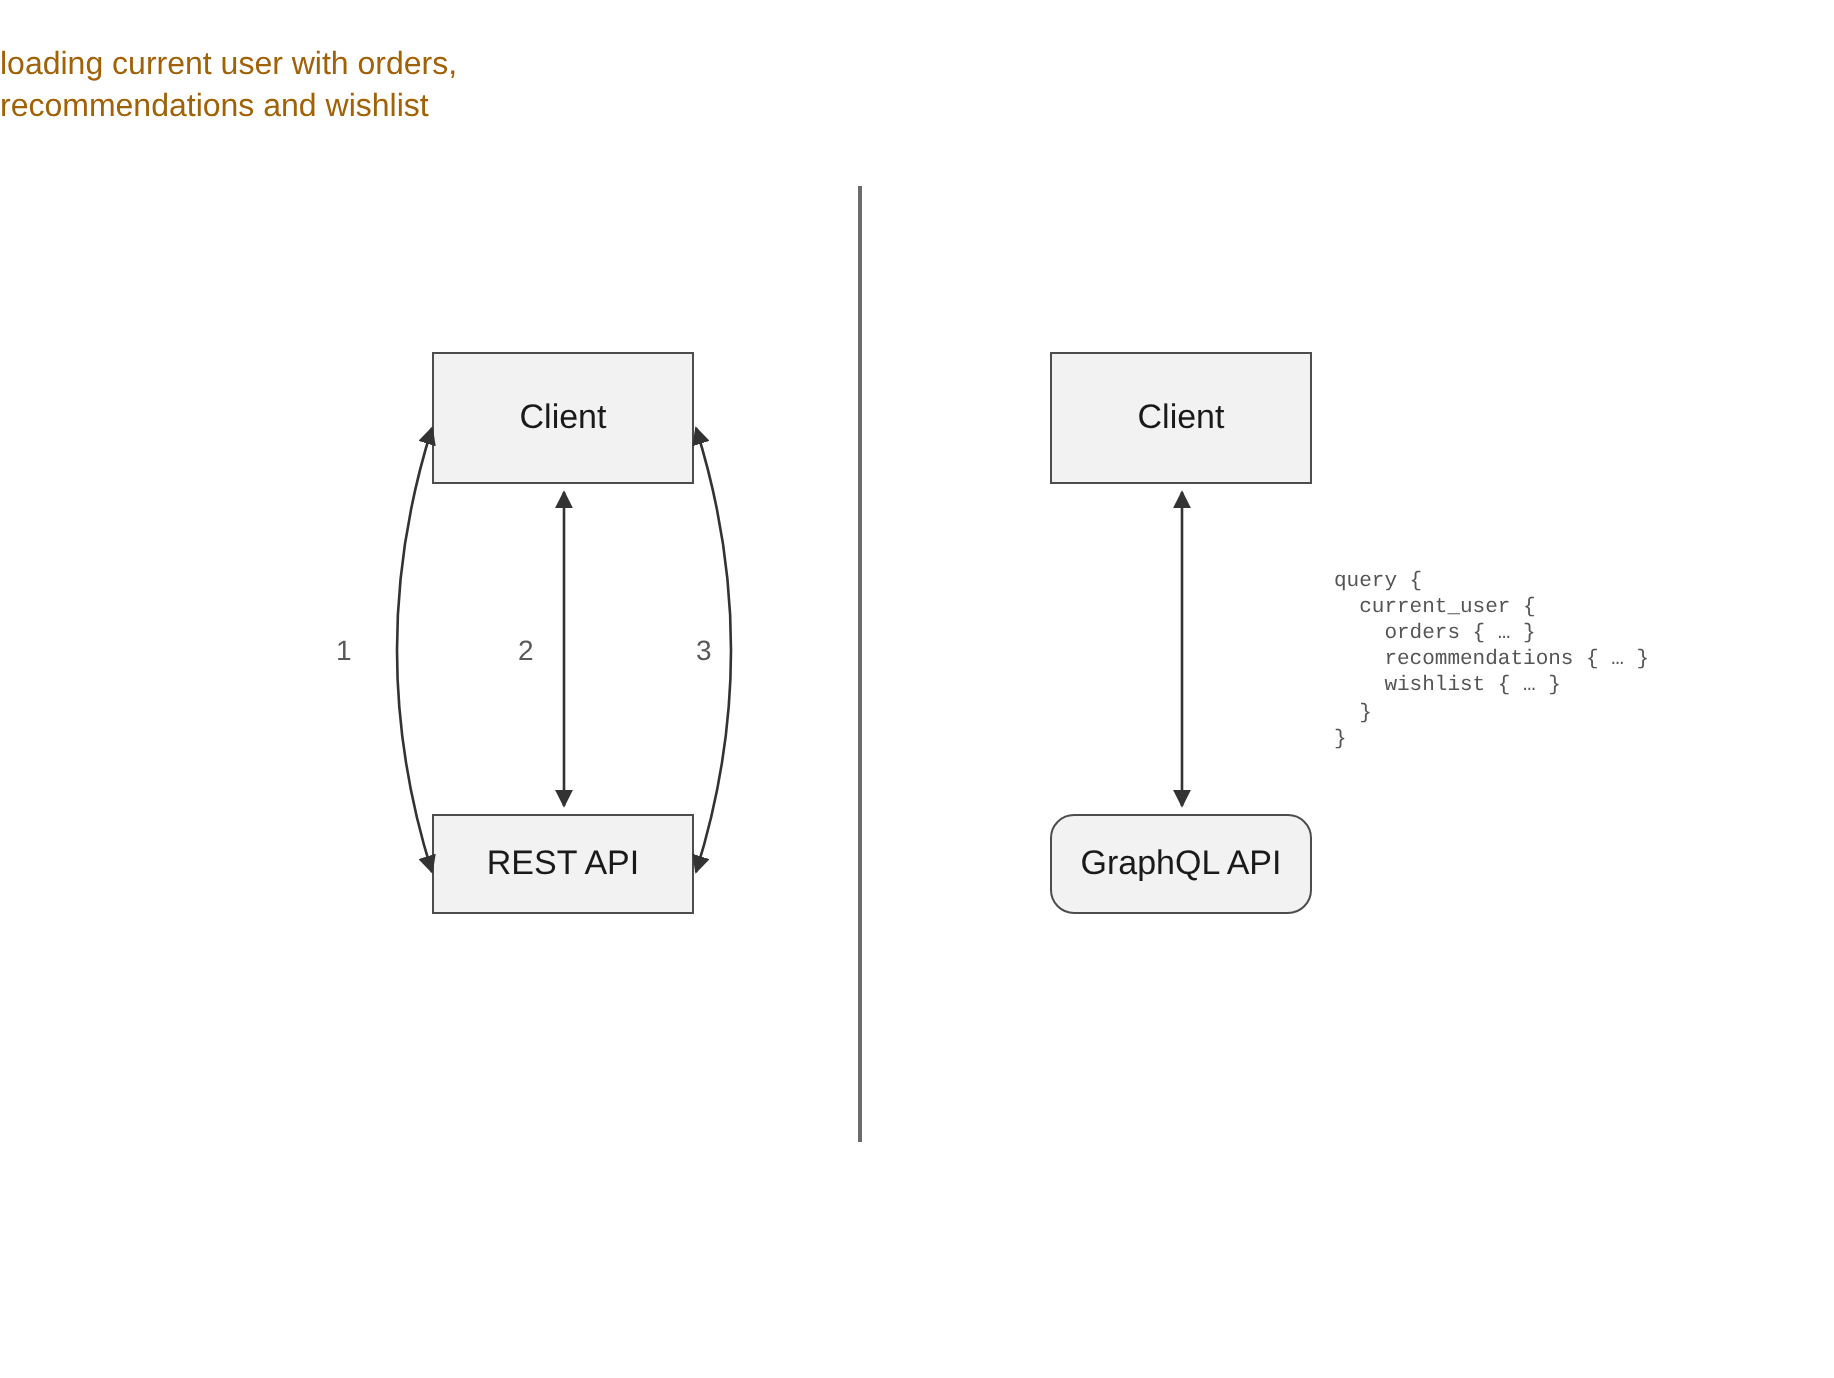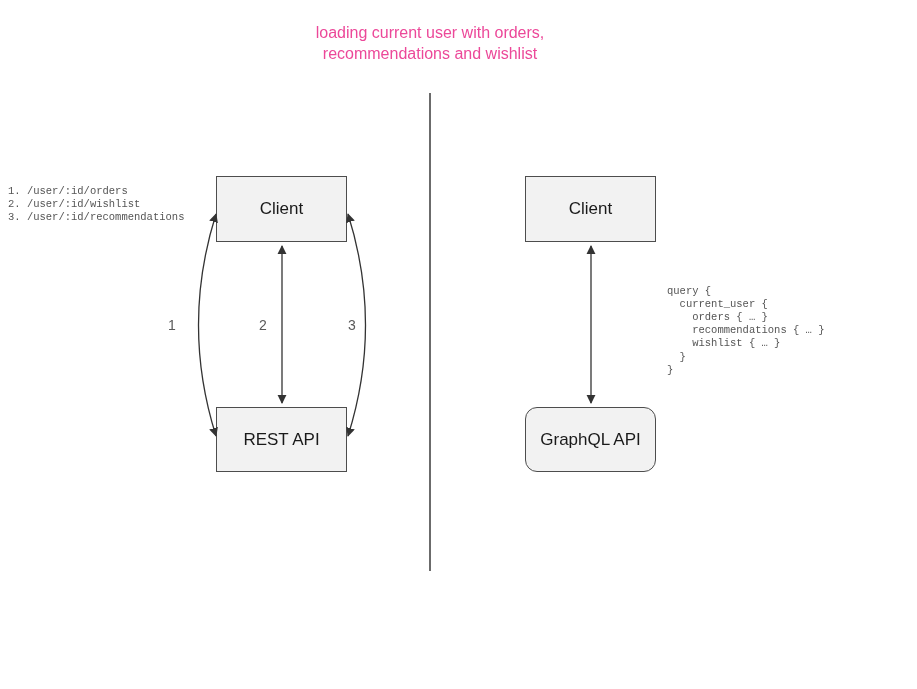--- a/index.html
+++ b/index.html
@@ -13,38 +13,38 @@
     width: 917px;
     height: 689px;
     background: #ffffff;
     overflow: hidden;
   }
   .title {
     position: absolute;
     left: 0;
     top: 22px;
     width: 860px;
-    text-align: center;
+    text-align: left;
     font-size: 16px;
     line-height: 21px;
-    color: #ec4899;
+    color: #a16207;
     white-space: pre-line;
   }
   .divider {
     position: absolute;
     left: 429px;
     top: 93px;
     width: 2px;
     height: 478px;
     background: #6b6b6b;
   }
   .node {
     position: absolute;
     width: 131px;
-    height: 65px;
+    height: 50px;
     background: #f2f2f2;
     border: 1.5px solid #4d4d4d;
     display: flex;
     align-items: center;
     justify-content: center;
     font-size: 17px;
     color: #1a1a1a;
     box-sizing: border-box;
   }
   #client-left  { left: 216px; top: 176px; height: 66px; }
@@ -79,23 +79,20 @@
 </head>
 <body>
 
 <div id="canvas">
 
   <div class="title">loading current user with orders,
 recommendations and wishlist</div>
 
   <div class="divider"></div>
 
-  <pre class="mono" id="endpoints">1. /user/:id/orders
-2. /user/:id/wishlist
-3. /user/:id/recommendations</pre>
 
   <div class="node" id="client-left">
     <span>Client</span>
   </div>
   <div class="node" id="rest-api">
     <span>REST API</span>
   </div>
 
   <div class="arrow-label" id="label-1">1</div>
   <div class="arrow-label" id="label-2">2</div>

